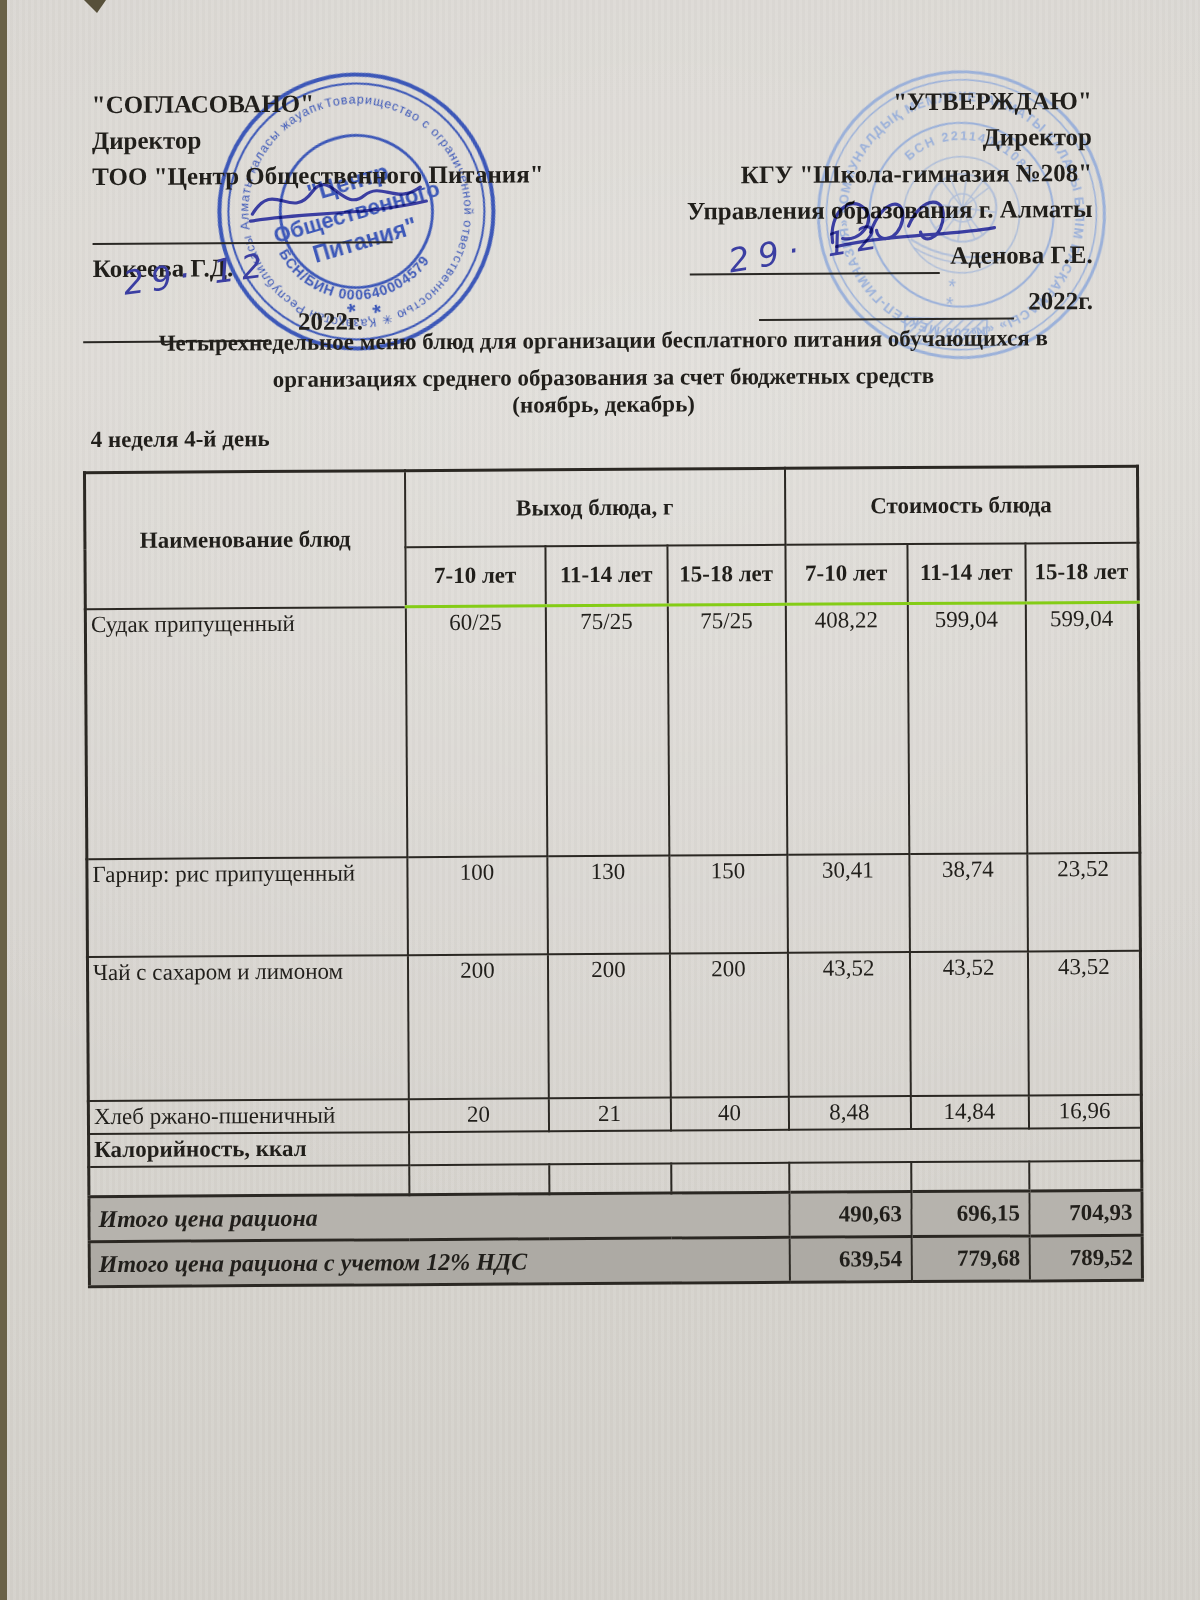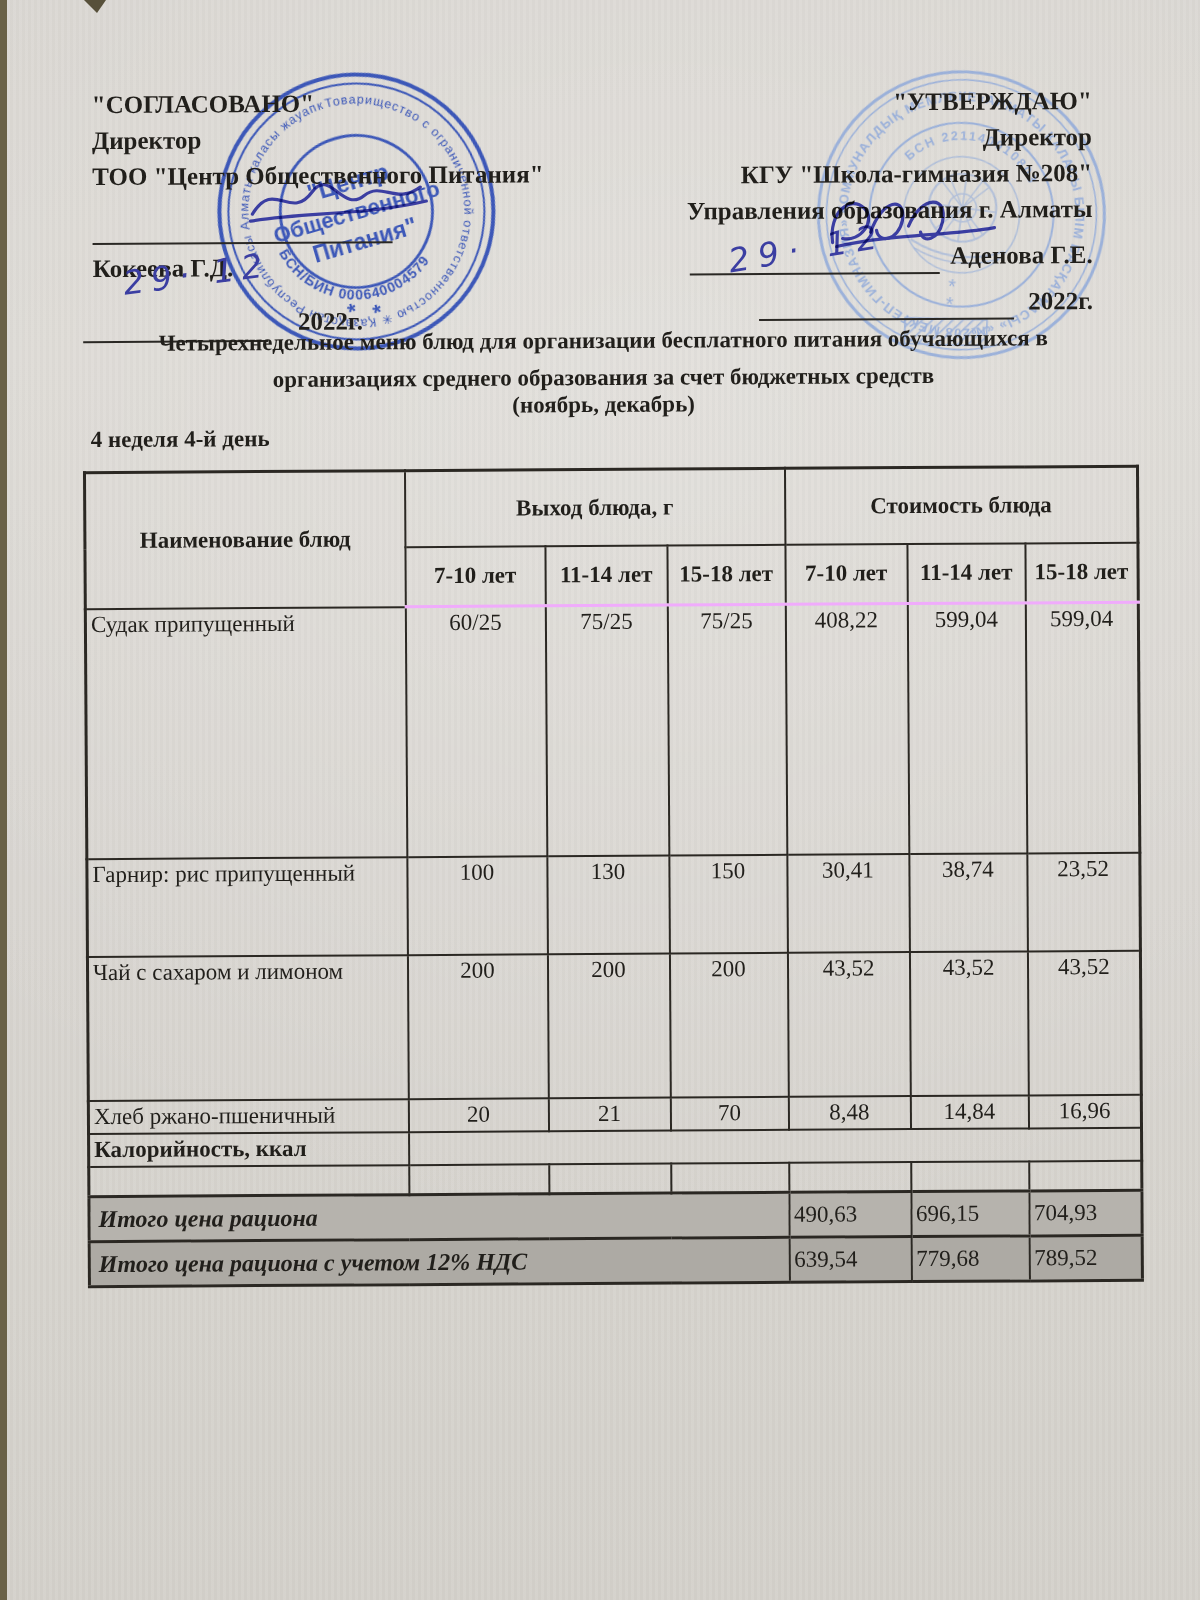--- a/index.html
+++ b/index.html
@@ -47,30 +47,30 @@
   .week-day{position:absolute;left:93px;top:424px;font-weight:bold;font-size:23px;}
 
   
   table.menu{position:absolute;left:85px;top:468px;width:1053px;
              border-collapse:collapse;table-layout:fixed;font-size:23px;}
   table.menu td, table.menu th{border:2px solid #2b2823;padding:2px 4px;
              vertical-align:top;overflow:hidden;}
   table.menu{border:3px solid #2b2823;}
   tr.h1{height:76px;} tr.h2{height:60px;}
   tr.h1 th, tr.h2 th{vertical-align:middle;text-align:center;font-weight:bold;padding:2px 2px;}
-  tr.h2 th{border-bottom:3px solid #f0abfc;}
+  tr.h2 th{border-bottom:3px solid #84cc16;}
   td.nm{text-align:left;padding-left:8px;}
   td.val{text-align:center;}
   tr.r1{height:250px;} tr.r2{height:98px;} tr.r3{height:144px;} tr.r4{height:33px;}
   tr.cal{height:33px;} tr.cal td{font-weight:bold;}
   tr.emptyrow{height:30px;}
   tr.tot{height:45px;}
   tr.tot td{border-top:3px solid #2b2823;vertical-align:middle;}
   tr.tot .tlabel{font-weight:bold;font-style:italic;font-size:24px;padding-left:8px;}
-  tr.tot .tval{font-weight:normal;padding-right:8px;}
+  tr.tot .tval{font-weight:bold;text-align:right;padding-right:8px;}
   tr.tot1{background:#b6b3ad;}
   tr.tot2{background:#adaaa4;}
   tr.tot2 td{border-bottom:3px solid #2b2823;}
 
   
   .stamp{position:absolute;mix-blend-mode:multiply;filter:blur(0.4px);}
   .stamp-left{left:212px;top:62px;opacity:0.92;transform:rotate(-16deg);}
   .stamp-right{left:818px;top:70px;opacity:0.85;transform:rotate(8deg);}
   .sig{position:absolute;mix-blend-mode:multiply;}
   .sig-left{left:248px;top:162px;}
@@ -254,21 +254,21 @@
           <td class="val">200</td>
           <td class="val">200</td>
           <td class="val">43,52</td>
           <td class="val">43,52</td>
           <td class="val">43,52</td>
         </tr>
         <tr class="r4">
           <td class="nm">Хлеб ржано-пшеничный</td>
           <td class="val">20</td>
           <td class="val">21</td>
-          <td class="val">70</td>
+          <td class="val">40</td>
           <td class="val">8,48</td>
           <td class="val">14,84</td>
           <td class="val">16,96</td>
         </tr>
         <tr class="cal">
           <td class="nm">Калорийность, ккал</td>
           <td colspan="6"></td>
         </tr>
         <tr class="emptyrow">
           <td></td>

